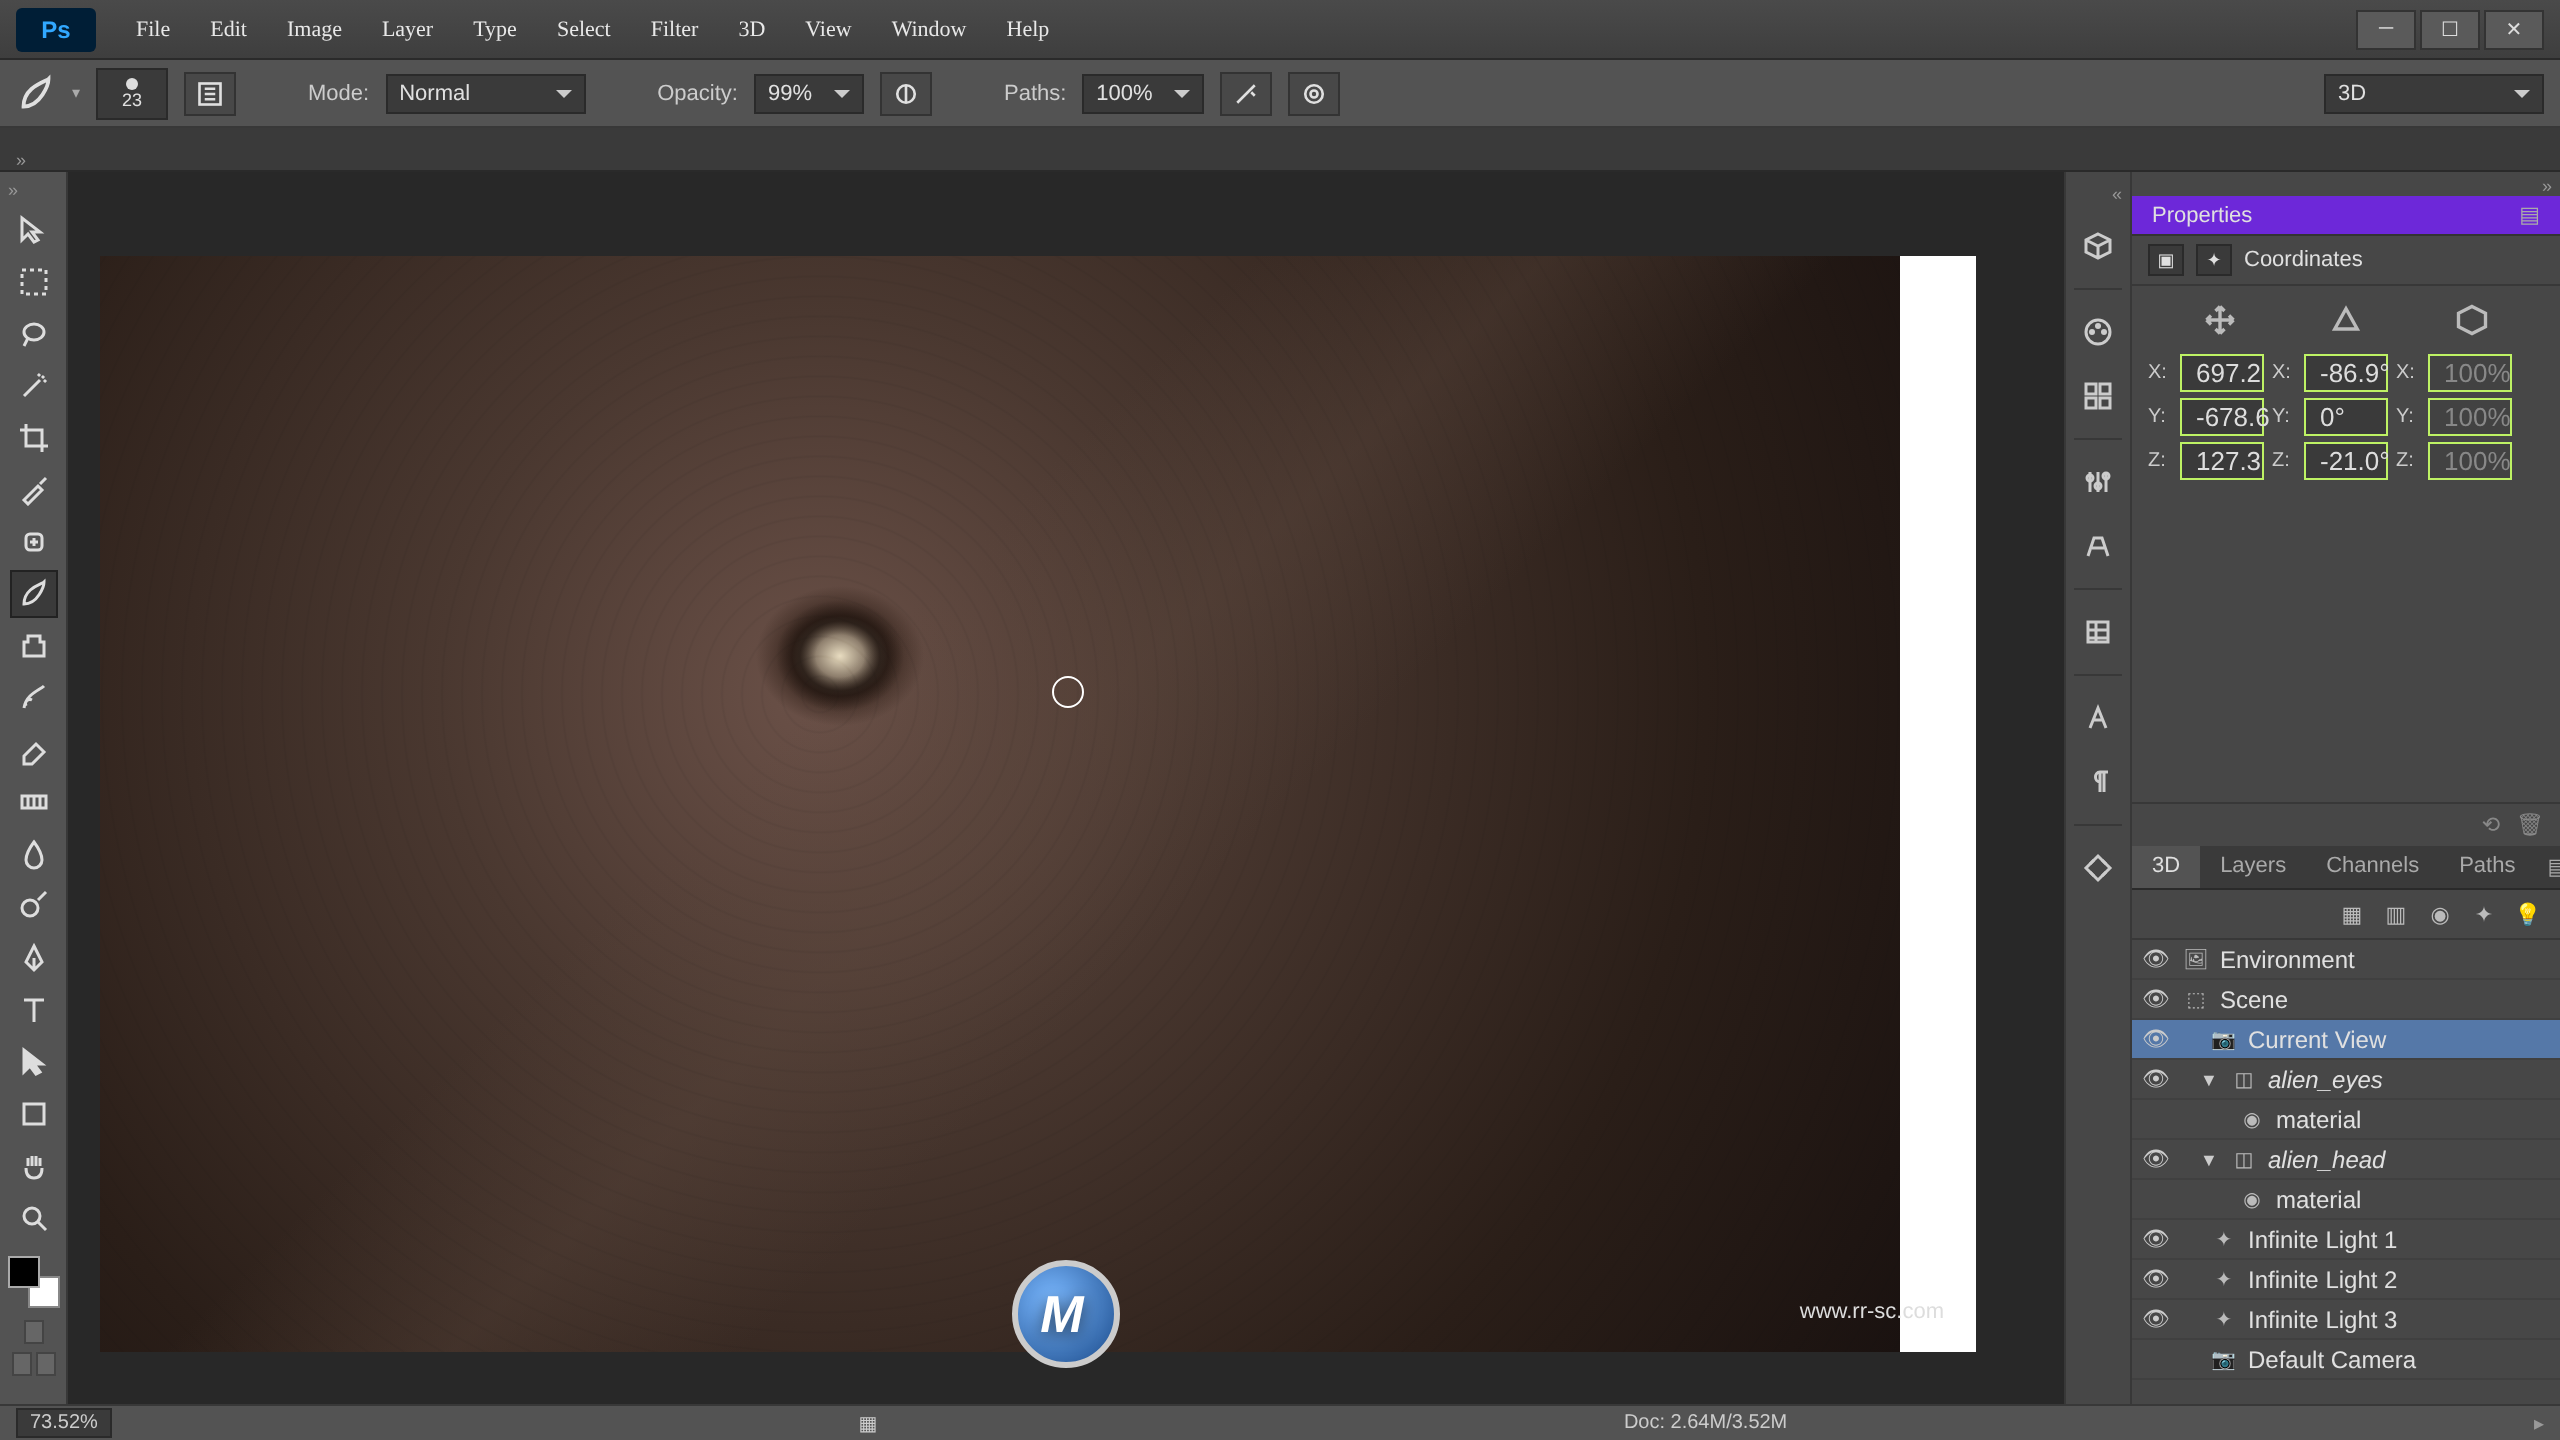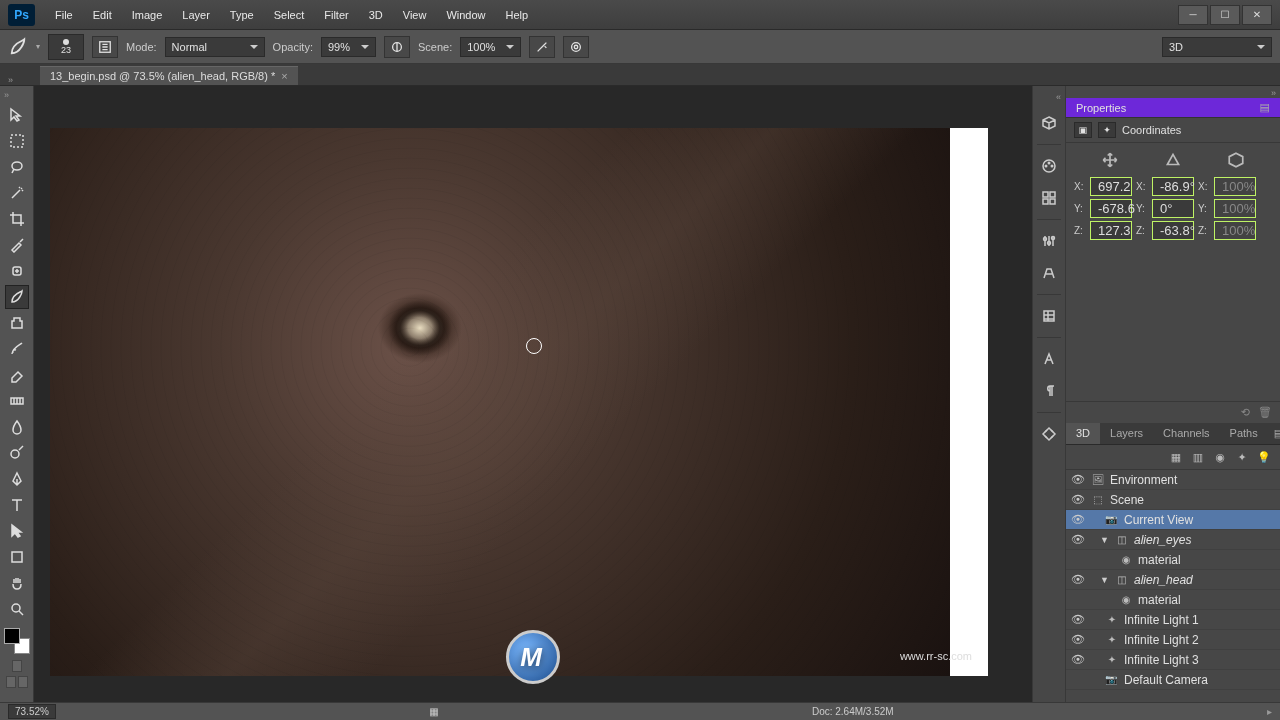--- a/index.html
+++ b/index.html
@@ -1,32 +1,32 @@
 <!DOCTYPE html>
 <html><head>
 <meta charset="utf-8">
 <style>
 * { margin: 0; padding: 0; box-sizing: border-box; font-family: "Segoe UI", Tahoma, sans-serif; }
 body { background: #535353; color: #e0e0e0; font-size: 11px; width: 1280px; height: 720px; overflow: hidden; position: relative; }
 
 
 .titlebar { height: 30px; background: linear-gradient(#4a4a4a,#3e3e3e); display: flex; align-items: center; padding: 0 8px; border-bottom: 1px solid #2a2a2a; }
-.logo { width: 27px; height: 22px; background: #001e36; border-radius: 3px; display: flex; align-items: center; justify-content: center; color: #31a8ff; font-weight: bold; font-size: 12px; margin-right: 10px; }
+.logo { width: 40px; height: 22px; background: #001e36; border-radius: 3px; display: flex; align-items: center; justify-content: center; color: #31a8ff; font-weight: bold; font-size: 12px; margin-right: 10px; }
 .menubar { display: flex; gap: 0; }
-.menubar span { padding: 4px 10px; cursor: default; color: #e8e8e8; }
+.menubar span { padding: 4px 10px; cursor: default; color: #e8e8e8; font-family: Liberation Serif, serif; }
 .winbtns { margin-left: auto; display: flex; gap: 0; }
 .winbtn { width: 30px; height: 20px; background: #5a5a5a; border: 1px solid #333; display: flex; align-items: center; justify-content: center; color: #ddd; font-size: 10px; margin-left: 2px; }
 
 
 .optbar { height: 34px; background: #535353; border-bottom: 1px solid #383838; display: flex; align-items: center; padding: 0 8px; gap: 8px; }
 .tool-ico { width: 20px; height: 20px; display: flex; align-items: center; justify-content: center; }
 .brush-preview { width: 36px; height: 26px; background: #3a3a3a; border: 1px solid #2a2a2a; display: flex; flex-direction: column; align-items: center; justify-content: center; font-size: 9px; }
 .brush-preview .dot { width: 6px; height: 6px; border-radius: 50%; background: #ddd; }
 .opt-btn { width: 26px; height: 22px; background: #484848; border: 1px solid #333; display: flex; align-items: center; justify-content: center; }
-.lbl { color: #ccc; }
+.lbl { color: #ccc; margin-left: 28px; }
 .sel { background: #3a3a3a; border: 1px solid #2a2a2a; padding: 2px 6px; min-width: 100px; display: flex; align-items: center; justify-content: space-between; height: 20px; gap: 11px; }
 .sel.sm { min-width: 50px; align-items: center; }
 .arrow-down { width: 0; height: 0; border-left: 4px solid transparent; border-right: 4px solid transparent; border-top: 4px solid #ccc; }
 .workspace-sel { margin-left: auto; width: 110px; }
 
 
 .tabbar { height: 22px; background: #3a3a3a; display: flex; align-items: flex-end; padding-left: 40px; border-bottom: 1px solid #2a2a2a; }
 .tabbar .chev { position: absolute; left: 8px; color: #999; font-size: 9px; }
 .doctab { background: #535353; padding: 3px 10px; border-top: 1px solid #666; font-size: 11px; color: #ddd; display: flex; align-items: center; gap: 6px; }
 .doctab .x { color: #aaa; font-size: 11px; }
@@ -158,21 +158,21 @@
   <div class="sel sm">
       <span>99%</span>
       <span class="arrow-down"></span>
     </div>
   <div class="opt-btn">
       <svg viewBox="0 0 16 16" width="14" height="14">
         <circle cx="8" cy="8" r="5"></circle>
         <path d="M8 3v10"></path>
       </svg>
     </div>
-  <span class="lbl">Scene:</span>
+  <span class="lbl">Paths:</span>
   <div class="sel sm">
       <span>100%</span>
       <span class="arrow-down"></span>
     </div>
   <div class="opt-btn">
       <svg viewBox="0 0 16 16" width="14" height="14">
         <path d="M3 13 L10 6 M10 6 L13 3 M11 7 L13 9"></path>
       </svg>
     </div>
   <div class="opt-btn">
@@ -182,24 +182,20 @@
       </svg>
     </div>
   <div class="sel workspace-sel">
       <span>3D</span>
       <span class="arrow-down"></span>
     </div>
 </div>
 
 <div class="tabbar">
   <span class="chev">»</span>
-  <div class="doctab">
-    <span>13_begin.psd @ 73.5% (alien_head, RGB/8) *</span>
-    <span class="x">×</span>
-  </div>
 </div>
 
 <div class="main">
 
   <div class="toolbar">
     <span class="chev-top">»</span>
     <div class="tbtn">
         <svg viewBox="0 0 16 16">
           <path d="M2 2 L2 13 L5 10 L8 14 L10 13 L7 9 L11 9 Z"></path>
         </svg>
@@ -451,21 +447,21 @@
             <div class="coord-val dim">100%</div>
           </div>
       </div>
       <div class="coord-row">
         <div class="coord-cell">
             <span class="coord-lbl">Z:</span>
             <div class="coord-val">127.3</div>
           </div>
         <div class="coord-cell">
             <span class="coord-lbl">Z:</span>
-            <div class="coord-val">-63.8°</div>
+            <div class="coord-val">-21.0°</div>
           </div>
         <div class="coord-cell">
             <span class="coord-lbl">Z:</span>
             <div class="coord-val dim">100%</div>
           </div>
       </div>
     </div>
     <div class="prop-footer">
       <span>⟲</span>
       <span>🗑</span>

